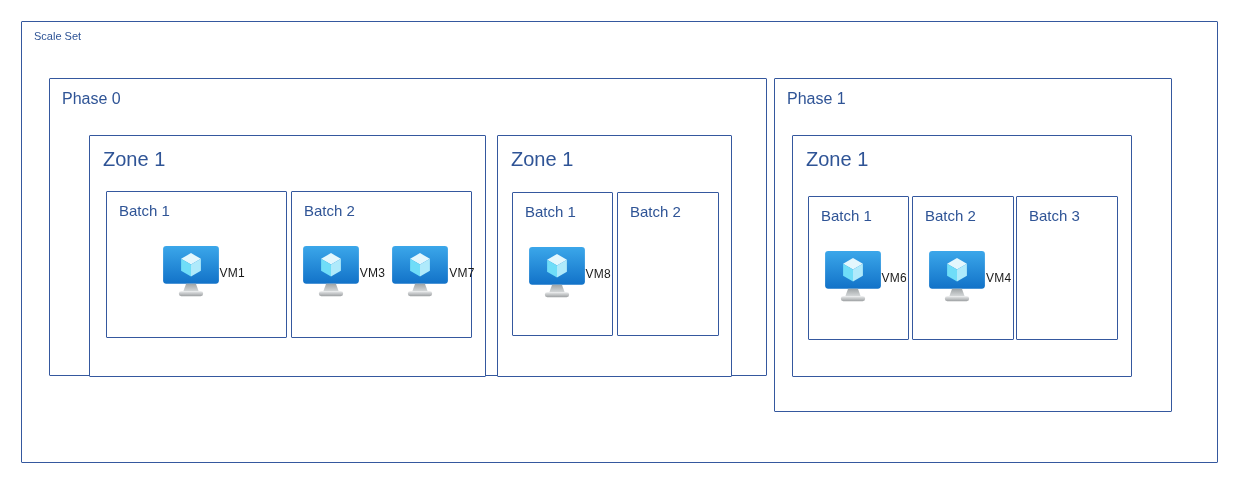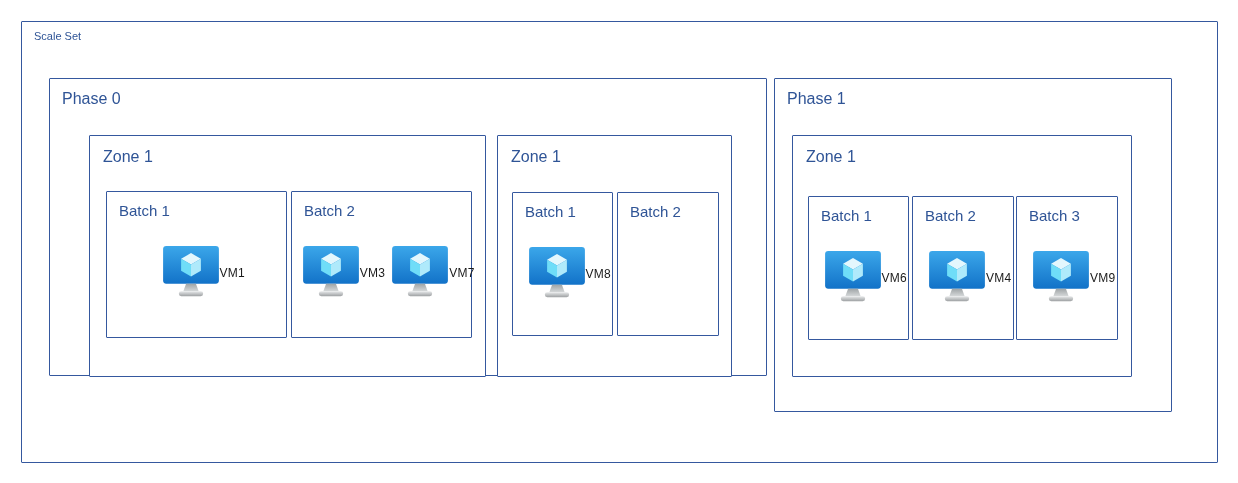--- a/index.html
+++ b/index.html
@@ -6,21 +6,21 @@
   html,body { background:#ffffff; }
   body { font-family:"Liberation Sans", sans-serif; }
 
   .canvas { position:relative; width:1238px; height:483px; background:#ffffff; overflow:hidden; }
 
   .box { position:absolute; border:1.6px solid #35589E; background:#ffffff; border-radius:1px; }
 
   .lbl { position:absolute; color:#2F5496; white-space:nowrap; line-height:1.25; }
   .lbl-scale { left:12px; top:8px;  font-size:11px; }
   .lbl-phase { left:12px; top:10px; font-size:16px; }
-  .lbl-zone  { left:13px; top:11px; font-size:16px; }
+  .lbl-zone  { left:13px; top:11px; font-size:20px; }
   .lbl-batch { left:12px; top:10px; font-size:15px; }
 
   
   .b-scaleset { left:21px;  top:21px;  width:1197px; height:442px; }
   .b-phase0   { left:27px;  top:56px;  width:718px;  height:298px; }
   .b-phase1   { left:752px; top:56px;  width:398px;  height:334px;padding-left:15px; }
 
   .b-p0z1 { left:39px;  top:56px; width:397px; height:242px; }
   .b-p0z2 { left:447px; top:56px; width:235px; height:242px; }
   .b-p1z1 { left:17px;  top:56px; width:340px; height:242px; }
@@ -191,32 +191,17 @@
                   <rect x="18.5" y="51.5" width="27" height="5.5" rx="2.7" fill="url(#g-base)"></rect>
                 </svg>
               </span>
               <span class="vm-label">VM4</span>
             </div>
           </div>
         </div>
 
         <div class="box b-p1z1b3">
           <span class="lbl lbl-batch">Batch 3</span>
-          <div class="vm-row">
-            <div class="vm">
-              <span>
-                <svg width="58" height="54" viewBox="0 0 64 60">
-                  <rect x="1" y="1" width="62" height="42" rx="3.5" fill="url(#g-screen)"></rect>
-                  <polygon points="32,9 43,15.3 32,21.6 21,15.3" fill="#E3F7FD"></polygon>
-                  <polygon points="21,15.3 32,21.6 32,35 21,28.7" fill="#6FDDF8"></polygon>
-                  <polygon points="43,15.3 43,28.7 32,35 32,21.6" fill="#AFEAFB"></polygon>
-                  <polygon points="26.5,43 37.5,43 40.5,51.5 23.5,51.5" fill="url(#g-stand)"></polygon>
-                  <rect x="18.5" y="51.5" width="27" height="5.5" rx="2.7" fill="url(#g-base)"></rect>
-                </svg>
-              </span>
-              <span class="vm-label">VM9</span>
-            </div>
-          </div>
         </div>
       </div>
     </div>
   </div>
 </div>
 
 </body></html>

